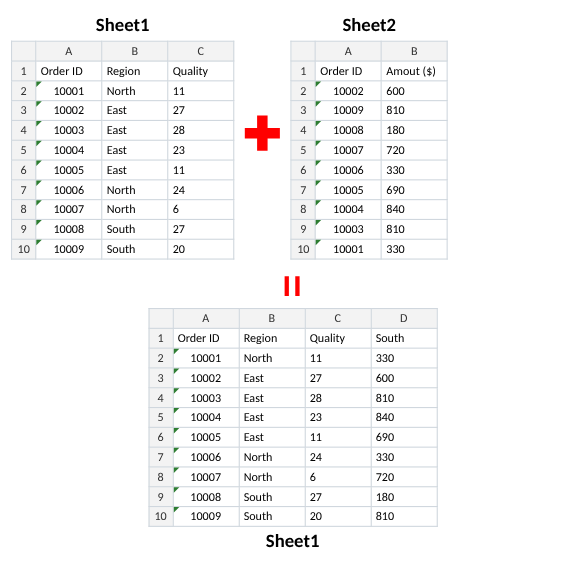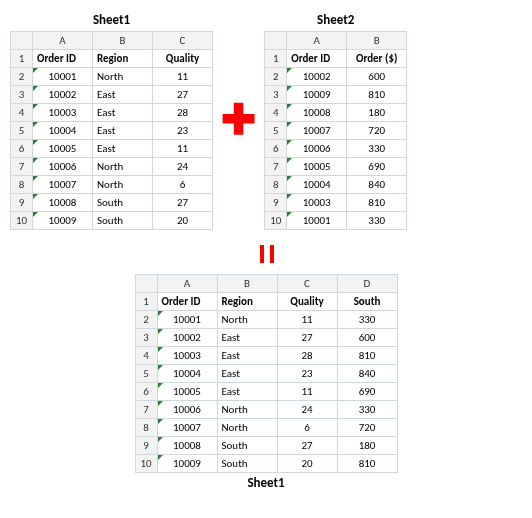--- a/index.html
+++ b/index.html
@@ -11,21 +11,21 @@
     width: 532px;
     box-sizing: border-box;
   }
   .top-row {
     display: flex;
     align-items: center;
     justify-content: flex-start;
     gap: 4px;
   }
   .sheet-block { display: flex; flex-direction: column; align-items: center; }
-  .sheet-label { font-weight: bold; font-size: 13px; margin: 2px 0 4px 0; }
+  .sheet-label { font-weight: bold; font-size: 17px; margin: 2px 0 4px 0; }
   table.grid {
     border-collapse: collapse;
     background: #fff;
   }
   table.grid th, table.grid td {
     border: 1px solid #d0d7de;
     height: 18px;
     box-sizing: border-box;
     padding: 0 4px;
     white-space: nowrap;
@@ -41,22 +41,22 @@
     background: #f3f3f3;
     text-align: center;
     font-weight: normal;
     color: #333;
     width: 22px;
   }
   table.grid th.corner {
     background: #f3f3f3;
     width: 22px;
   }
-  table.grid td.hdrcell { font-weight: bold; }
-  table.grid td.num { text-align: center; }
+  table.grid td.hdrcell { font-weight: normal; }
+  table.grid td.num { text-align: left; }
   table.grid td.txt { text-align: left; }
   table.grid td.id { text-align: center; position: relative; }
   table.grid td.id::before {
     content: "";
     position: absolute;
     top: 0; left: 0;
     width: 0; height: 0;
     border-top: 5px solid #2e7d32;
     border-right: 5px solid transparent;
   }
@@ -166,21 +166,21 @@
     <table class="grid">
       <tbody>
           <tr>
         <th class="corner"></th>
         <th class="colhdr w-a">A</th>
         <th class="colhdr w-b">B</th>
       </tr>
       <tr>
         <th class="rowhdr">1</th>
         <td class="hdrcell txt">Order ID</td>
-        <td class="hdrcell num">Order ($)</td>
+        <td class="hdrcell num">Amout ($)</td>
       </tr>
       <tr>
             <th class="rowhdr">2</th>
             <td class="id">10002</td>
             <td class="num">600</td>
           </tr>
       <tr>
             <th class="rowhdr">3</th>
             <td class="id">10009</td>
             <td class="num">810</td>

